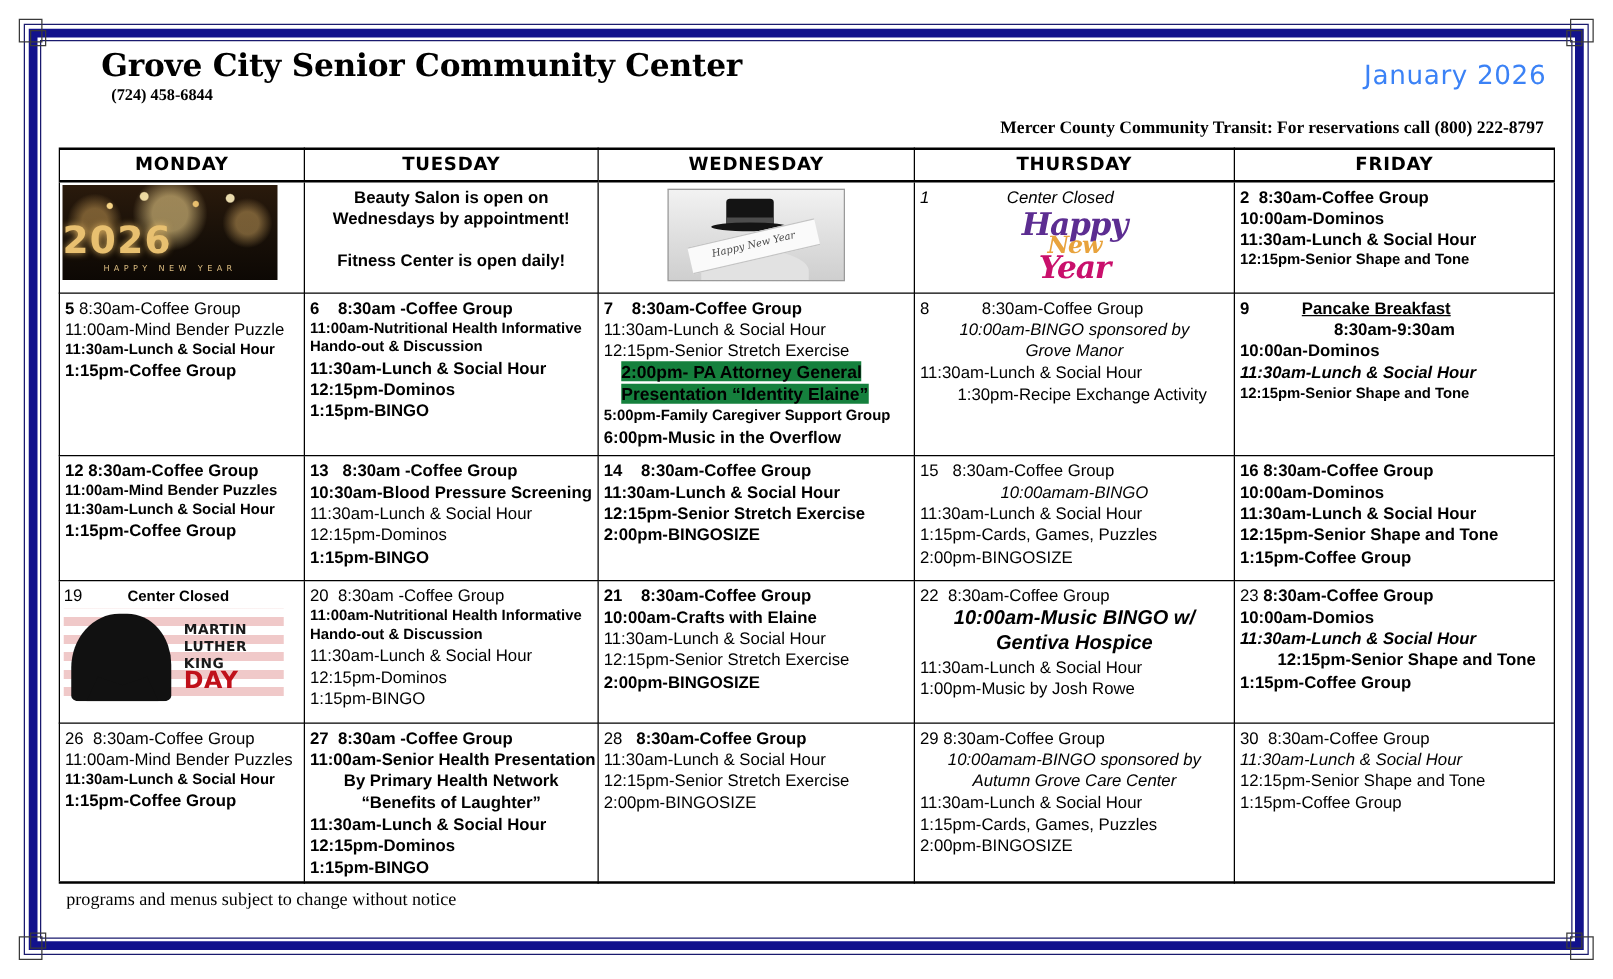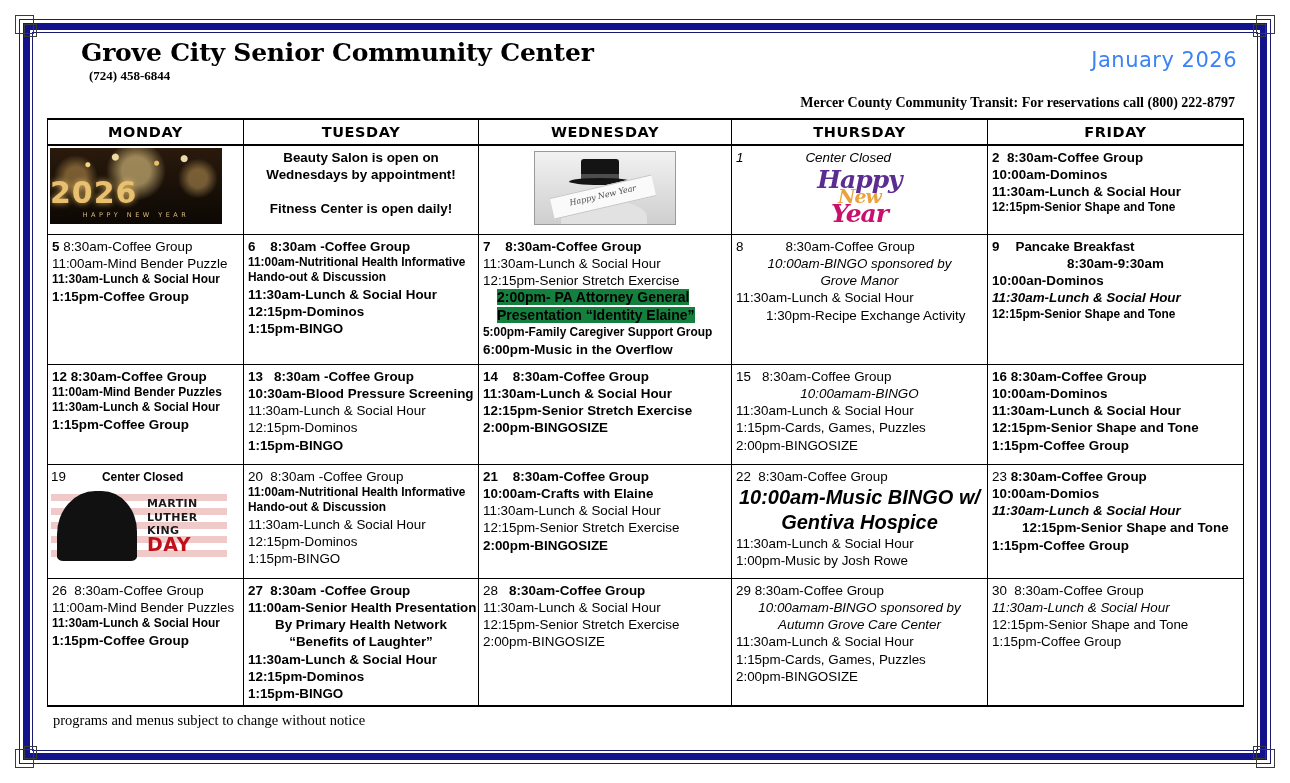--- a/index.html
+++ b/index.html
@@ -179,21 +179,21 @@
   .i  { font-style: italic; }
   .bi { font-weight: bold; font-style: italic; }
   .ctr { text-align: center; }
   .sm  { font-size: 11.9px; font-weight: bold; }
   .hl {
     background: #15803d;
     font-weight: bold;
     font-size: 14px;
   }
   .big-ital {
-    font-size: 20px;
+    font-size: 16px;
     font-weight: bold;
     font-style: italic;
     text-align: center;
     display: block;
     line-height: 1.24;
   }
   .indent2 { padding-left: 30px; }
 
   
   .fireworks {
@@ -491,21 +491,21 @@
             <span class="ln b">6:00pm-Music in the Overflow</span>
           </td>
           <td>
             <span class="ln"><span class="daynum">8</span><span style="margin-left:42px;">8:30am-Coffee Group</span></span>
             <span class="ln ctr i">10:00am-BINGO sponsored by</span>
             <span class="ln ctr i">Grove Manor</span>
             <span class="ln">11:30am-Lunch &amp; Social Hour</span>
             <span class="ln indent2">1:30pm-Recipe Exchange Activity</span>
           </td>
           <td>
-            <span class="ln b"><span class="daynum b">9</span><span style="margin-left:16px;">Pancake Breakfast</span></span>
+            <span class="ln b"><span class="daynum b">9</span><span style="margin-left:42px;text-decoration:underline;">Pancake Breakfast</span></span>
             <span class="ln ctr b">8:30am-9:30am</span>
             <span class="ln b">10:00an-Dominos</span>
             <span class="ln bi">11:30am-Lunch &amp; Social Hour</span>
             <span class="ln sm">12:15pm-Senior Shape and Tone</span>
           </td>
         </tr>
 
         <tr class="r3">
           <td>
             <span class="ln b"><span class="daynum b">12</span>&nbsp;<span>8:30am-Coffee Group</span></span>

